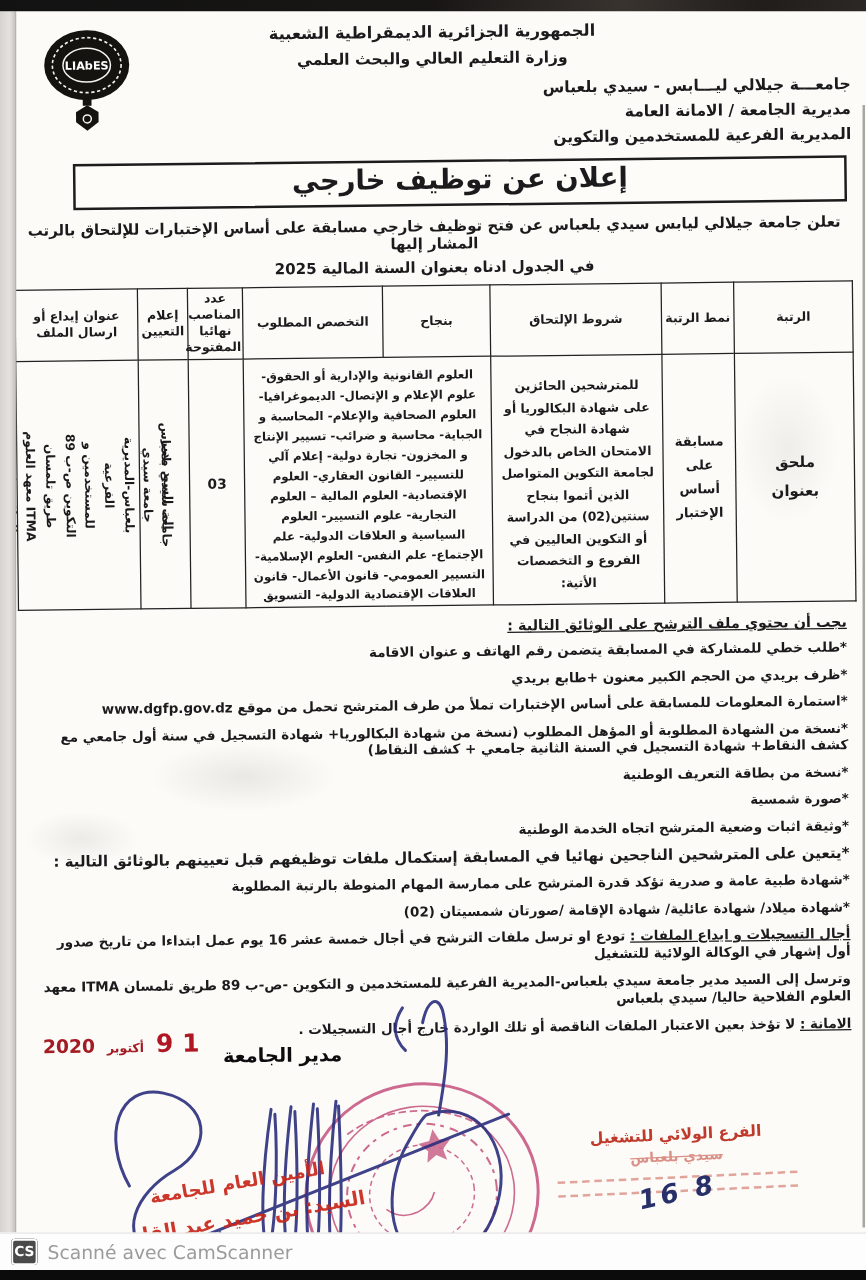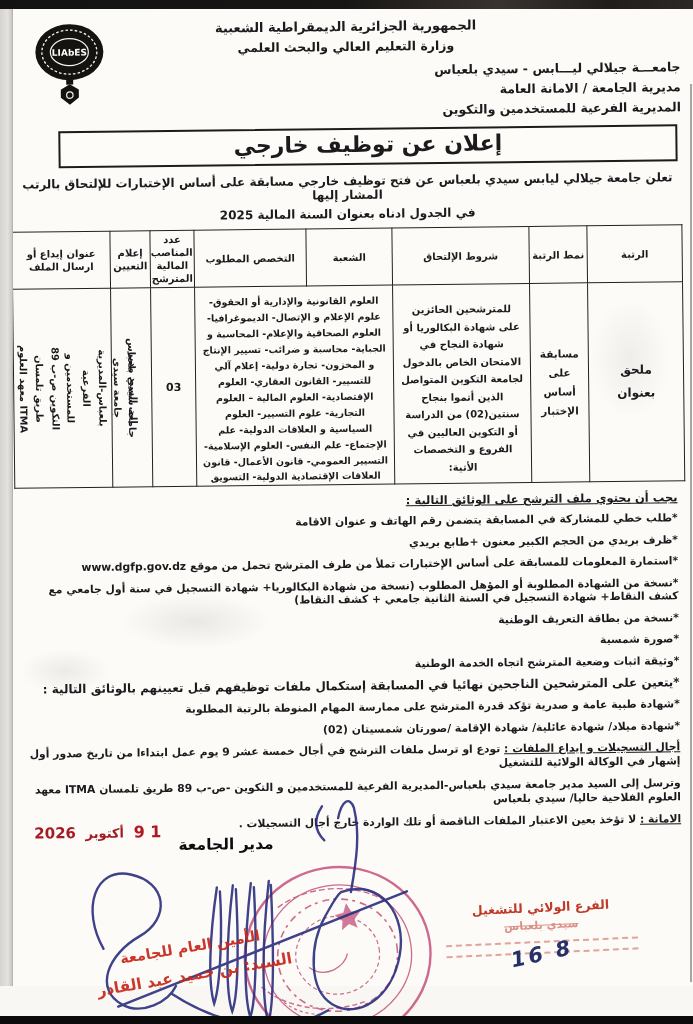--- a/index.html
+++ b/index.html
@@ -51,22 +51,22 @@
   .req { margin:9px 8px 0 10px; text-align:right; }
   .req-head { font-size:11.5px; font-weight:bold; text-decoration:underline; margin-bottom:7px; }
   .req-item { font-size:10.8px; font-weight:bold; margin-bottom:8px; line-height:1.25; }
   .req-mid { font-size:12px; font-weight:bold; margin:1px 0 8px; }
   .para { font-size:10.8px; font-weight:bold; margin-bottom:8px; line-height:1.3; }
   .u-lbl { text-decoration:underline; }
 
   
   .sig-zone { position:relative; height:272px; margin-top:2px; direction:rtl; }
   .date-stamp { position:absolute; left:14px; top:-18px; color:#a31c24; font-weight:bold; white-space:nowrap; }
-  .date-stamp .d { font-size:16px; letter-spacing:4px; color:#b01722; }
-  .date-stamp .m { font-size:13px; margin:0 4px; }
+  .date-stamp .d { font-size:20px; letter-spacing:4px; color:#b01722; }
+  .date-stamp .m { font-size:10px; margin:0 4px; }
   .date-stamp .y { font-size:15px; }
   .director { position:absolute; left:158px; top:-4px; font-size:15.5px; font-weight:bold; color:#0d0d0f; letter-spacing:1px; }
   .sig-svg { position:absolute; left:52px; top:-44px; z-index:2; }
   .stamp-svg { position:absolute; left:200px; top:6px; opacity:.82; z-index:1; }
   .sg-text { position:absolute; left:72px; top:94px; transform:rotate(-9deg); color:#c9271b; font-weight:bold;
     text-align:center; line-height:1.85; opacity:.92; z-index:3; white-space:nowrap; }
   .sg-text .l1 { font-size:14.5px; letter-spacing:1px; }
   .sg-text .l2 { font-size:15.5px; }
   .emp-stamp { position:absolute; left:410px; top:64px; width:220px; text-align:center; color:#bf3a2b; transform:rotate(-2deg); }
   .emp1 { font-size:12.5px; font-weight:bold; letter-spacing:2px; }
@@ -129,23 +129,23 @@
           <col style="width:112px">
             <col style="width:44px">
             <col style="width:40px">
             <col style="width:98px">
         </colgroup>
         <tbody>
             <tr>
           <th>الرتبة</th>
           <th>نمط الرتبة</th>
           <th>شروط الإلتحاق</th>
-          <th>الشعبة</th>
+          <th>بنجاح</th>
           <th>التخصص المطلوب</th>
-          <th>عدد المناصب المالية المترشح</th>
+          <th>عدد المناصب نهائيا المفتوحة</th>
           <th>إعلام التعيين</th>
           <th>عنوان إيداع أو ارسال الملف</th>
         </tr>
         <tr>
           <td class="rank"><span>ملحق بعنوان</span></td>
           <td class="mode">مسابقة على أساس الإختبار</td>
           <td class="conditions">للمترشحين الحائزين على شهادة البكالوريا أو شهادة النجاح في الامتحان الخاص بالدخول لجامعة التكوين المتواصل الذين أتموا بنجاح سنتين(02) من الدراسة أو التكوين العاليين في الفروع و التخصصات الأتية:</td>
           <td class="specialties" colspan="2">العلوم القانونية والإدارية أو الحقوق- علوم الإعلام و الإتصال- الديموغرافيا- العلوم الصحافية والإعلام- المحاسبة و الجباية- محاسبة و ضرائب- تسيير الإنتاج و المخزون- تجارة دولية- إعلام آلي للتسيير- القانون العقاري- العلوم الإقتصادية- العلوم المالية – العلوم التجارية- علوم التسيير- العلوم السياسية و العلاقات الدولية- علم الإجتماع- علم النفس- العلوم الإسلامية- التسيير العمومي- قانون الأعمال- قانون العلاقات الإقتصادية الدولية- التسويق</td>
           <td class="count">03</td>
           <td>
@@ -175,34 +175,34 @@
             <div class="req-item">*وثيقة اثبات وضعية المترشح اتجاه الخدمة الوطنية</div>
           </div>
         <div class="req-mid">*يتعين على المترشحين الناجحين نهائيا في المسابقة إستكمال ملفات توظيفهم قبل تعيينهم بالوثائق التالية :</div>
         <div>
 
         <div class="req-item">*شهادة طبية عامة و صدرية تؤكد قدرة المترشح على ممارسة المهام المنوطة بالرتبة المطلوبة</div>
             <div class="req-item">*شهادة ميلاد/ شهادة عائلية/ شهادة الإقامة /صورتان شمسيتان (02)</div>
           </div>
         <div class="para">
           <span class="u-lbl">أجال التسجيلات و ايداع الملفات :</span>
-          <span>تودع او ترسل ملفات الترشح في أجال خمسة عشر 9 يوم عمل ابتداءا من تاريخ صدور أول إشهار في الوكالة الولائية للتشغيل</span>
+          <span>تودع او ترسل ملفات الترشح في أجال خمسة عشر 16 يوم عمل ابتداءا من تاريخ صدور أول إشهار في الوكالة الولائية للتشغيل</span>
         </div>
         <div class="para">وترسل إلى السيد مدير جامعة سيدي بلعباس-المديرية الفرعية للمستخدمين و التكوين -ص-ب 89 طريق تلمسان ITMA معهد العلوم الفلاحية حاليا/ سيدي بلعباس</div>
         <div class="para">
           <span class="u-lbl">الامانة :</span>
           <span>لا تؤخذ بعين الاعتبار الملفات الناقصة أو تلك الواردة خارج أجال التسجيلات .</span>
         </div>
       </div>
 
       <div class="sig-zone">
         <div class="date-stamp">
           <span class="d">1 9</span>
           <span class="m">أكتوبر</span>
-          <span class="y">2026</span>
+          <span class="y">2020</span>
         </div>
         <div class="director">مدير الجامعة</div>
 
         <svg class="sig-svg" width="392" height="268" viewBox="0 0 392 268">
           <g fill="none" stroke="#2b2e7d" stroke-width="2.4" stroke-linecap="round" opacity="0.9">
             <path d="M30 152 C 8 112 22 70 58 78 C 94 86 98 122 66 140 C 34 158 20 192 48 208 C 68 219 94 206 102 190"></path>
             <path d="M144 92 C 136 142 134 188 140 208 C 147 188 149 132 147 96"></path>
             <path d="M160 90 C 152 152 152 198 158 216 C 165 198 165 140 163 94"></path>
             <path d="M178 88 C 170 152 170 202 176 222 C 183 202 183 140 181 92"></path>
             <path d="M196 86 C 188 152 188 206 194 228 C 200 208 200 146 198 90"></path>
@@ -238,14 +238,18 @@
           <div class="emp2">سيدي بلعباس</div>
           <div class="emp-dash"></div>
           <div class="emp-dash"></div>
           <div class="handnum">8 16</div>
         </div>
       </div>
 
     </div>
   </div>
 
+  <div class="cs-bar">
+    <div class="cs-badge">CS</div>
+    <div class="cs-text">Scanné avec CamScanner</div>
+  </div>
   <div class="bottom-bar"></div>
 </div>
 
 </body></html>

